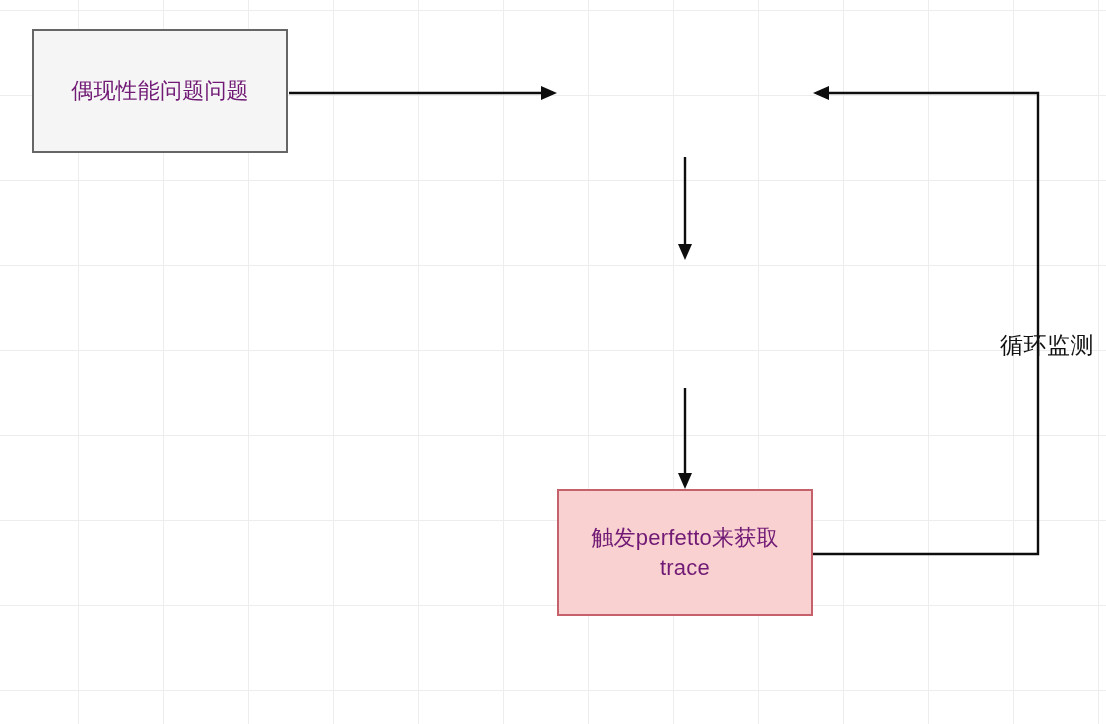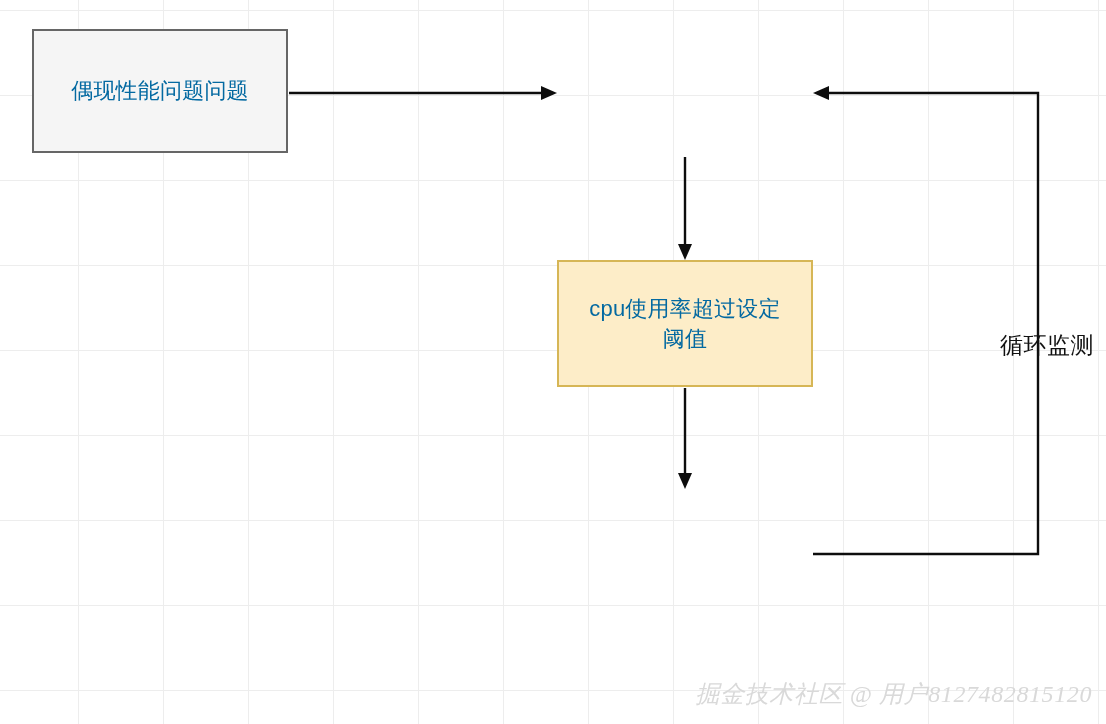--- a/index.html
+++ b/index.html
@@ -24,21 +24,21 @@
     background-size: 85px 85px;
     background-position: -7px 10px;
   }
   .node {
     position: absolute;
     box-sizing: border-box;
     display: flex;
     align-items: center;
     justify-content: center;
     text-align: center;
-    color: #0369a1;
+    color: #701a75;
     font-size: 22px;
     line-height: 1.32;
     letter-spacing: 0.2px;
     padding: 2px 20px;
   }
   .node-label {
     display: block;
     width: 100%;
   }
   #node-issue {
@@ -137,22 +137,21 @@
       <path class="edge-path" d="M 813 554 L 1038 554 L 1038 93 L 826 93"></path>
       <polygon class="edge-head" points="813,93 829,86 829,100"></polygon>
     </g>
   </svg>
 
   <div class="node" id="node-issue">
     <span class="node-label">偶现性能问题问题</span>
   </div>
 
 
-  <div class="node" id="node-threshold">
-    <span class="node-label">cpu使用率超过设定阈值</span>
+
+  <div class="node" id="node-trace">
+    <span class="node-label">触发perfetto来获取trace</span>
   </div>
-
 
   <div id="loop-label">循环监测</div>
 
-  <div id="watermark">掘金技术社区 @ 用户8127482815120</div>
 
 </div>
 
 </body></html>

